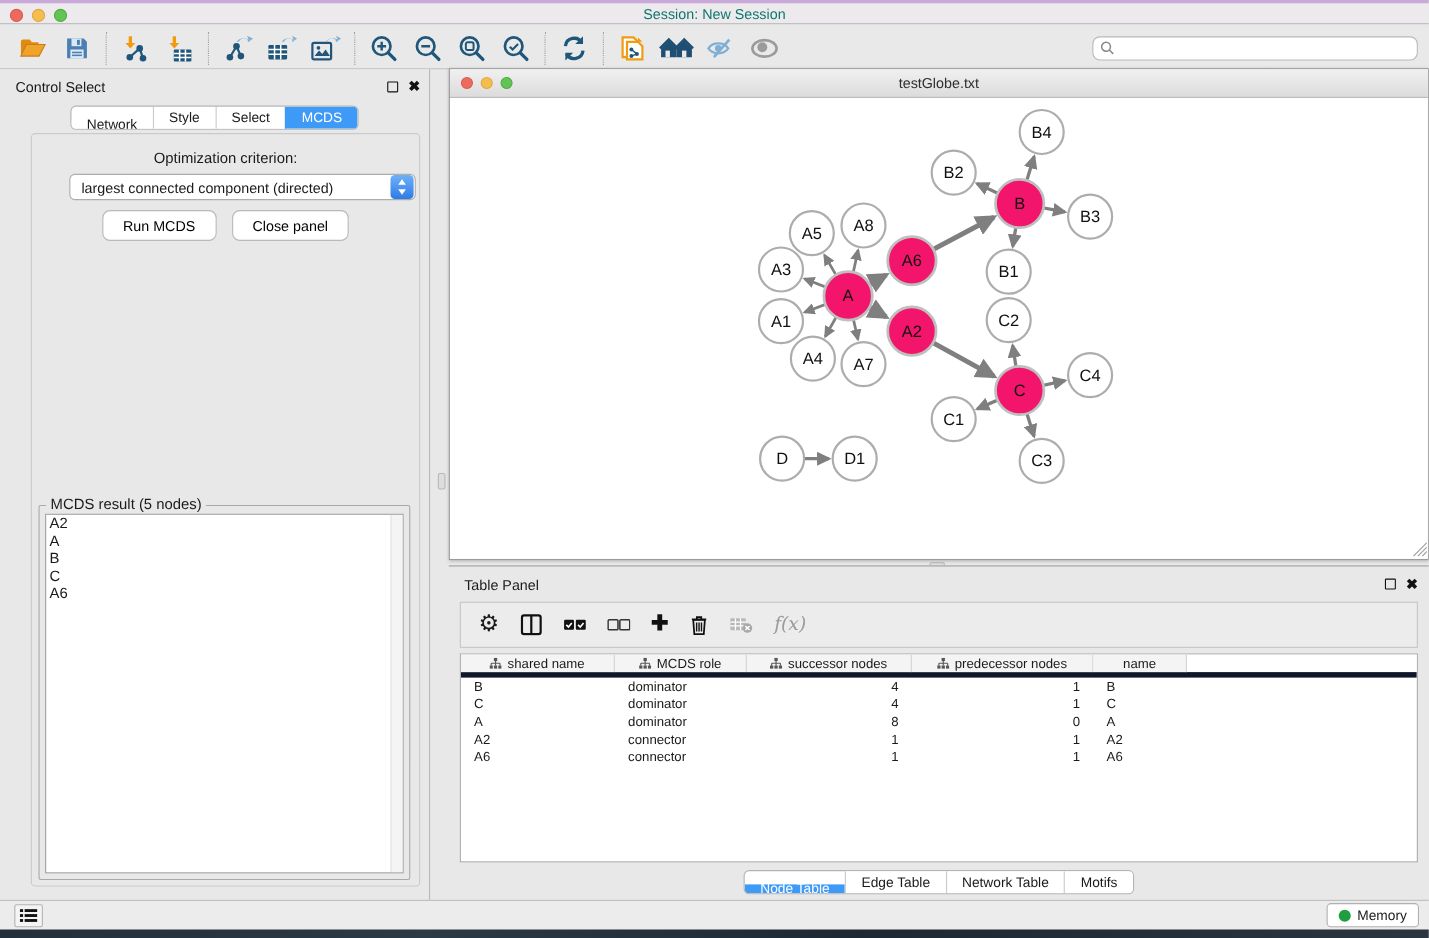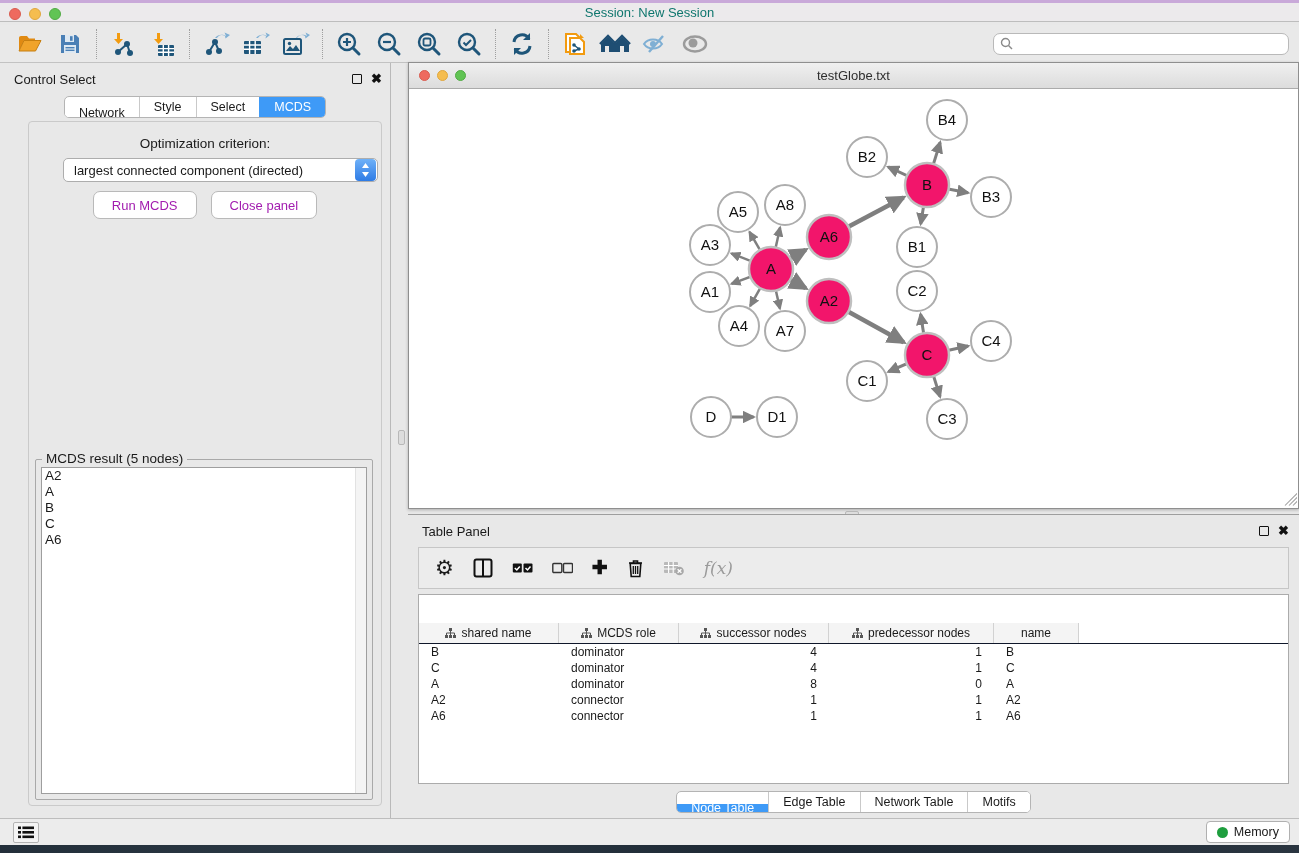--- a/index.html
+++ b/index.html
@@ -45,21 +45,21 @@
     border:1px solid #CACACA; border-radius:4px; background:#E8E8E8;margin-left:21px; }
   .opt-label { position:absolute; top:14px; left:0; right:0; text-align:center; font-size:13.5px; }
   .dropdown { position:absolute; top:36px; left:34px; width:315px; height:24px; background:#fff;
     border:1px solid #ADADAD; border-radius:5px; display:flex; align-items:center; }
   .dropdown .dd-text { font-size:13px; padding-left:10px; flex:1; white-space:nowrap; overflow:hidden;}
   .dd-stepper { width:21px; height:22px; margin-right:1px; border-radius:4px;
     background:linear-gradient(#6FB1F8,#2E7BE5); display:flex; flex-direction:column; align-items:center; justify-content:center; color:#fff;}
   .dd-stepper svg { display:block; }
   .cp-buttons { position:absolute; top:69px; left:0; right:0; display:flex; justify-content:center; gap:14px;}
   .btn { background:#fff; border:1px solid #B9B9B9; border-radius:7px; height:23px; padding:13px 18px;
-    font-size:13px; font-family:"Liberation Sans",sans-serif; display:flex; align-items:center; color:#a21caf;}
+    font-size:13px; font-family:"Liberation Sans",sans-serif; display:flex; align-items:center; color:#000000;}
   .fieldset { position:absolute; left:6px; right:8px; top:337px; bottom:5px; border:1px solid #A9A9A9; border-radius:2px; }
   .fieldset .legend { position:absolute; top:-9px; left:6px; background:#E8E8E8; padding:0 4px; font-size:13.5px;}
   .result-list { position:absolute; left:5px; right:5px; top:7px; bottom:5px; background:#fff;
     border:1px solid #9E9E9E; overflow:hidden; }
   .result-scroll { position:absolute; right:0; top:0; bottom:0; width:11px; background:#F4F4F4; border-left:1px solid #E2E2E2;}
   .result-item { font-size:13.5px; line-height:16px; padding-left:3px; }
 
   
   .v-sash { position:absolute; left:398px; top:430px; width:7px; height:15px; background:#DDD; border:1px solid #b8b8b8; border-radius:2px;}
   .h-sash { position:absolute; left:845px; top:511px; width:14px; height:6px; background:#DDD; border:1px solid #b8b8b8; border-radius:2px;}
@@ -81,21 +81,21 @@
     background:#E8E8E8; border-top:1px solid #9E9E9E; }
   .tp-header { position:absolute; left:0; top:7px; right:10px; height:18px; display:flex; align-items:center;}
   .tp-header .tp-title { font-size:13px; margin-left:14px; }
   .tp-toolbar { position:absolute; left:10px; right:10px; top:32px; height:42px; background:#ECECEC;
     border:1px solid #C6C6C6; display:flex; align-items:center; gap:19px; padding-left:16px;}
   .tp-toolbar .ticon { display:flex; align-items:center; justify-content:center; }
   .gear-glyph { font-size:21px; color:#1c1c1c; line-height:20px;}
   .plus-glyph { font-size:19px; color:#111; font-weight:bold; line-height:20px;}
   .fx-glyph { font-family:"DejaVu Serif", serif; font-style:italic; font-size:17px; color:#9a9a9a; }
   .tbl-wrap { position:absolute; left:10px; right:10px; top:79px; height:190px; background:#fff; border:1px solid #ABABAB; overflow:hidden;}
-  .tbl-header { display:flex; height:21px; border-bottom:1px solid #0f172a; background:#fff;margin-top:28px;}
+  .tbl-header { display:flex; height:21px; border-bottom:5px solid #0f172a; background:#fff;}
   .th { background:#F4F4F4; border-right:1px solid #D2D2D2; display:flex; align-items:center; justify-content:center;
     gap:5px; font-size:12px; color:#1a1a1a; }
   .trow { display:flex; height:16px; }
   .td { font-size:12px; line-height:16px; padding:0 12px; white-space:nowrap; }
   .td.num { text-align:right; }
   .tp-tabs { position:absolute; left:0; right:0; bottom:5px; display:flex; justify-content:center;}
 
   
   .statusbar { position:absolute; left:0; right:0; bottom:8px; height:27px; background:#ECECEC;
     border-top:1px solid #BDBDBD; }

